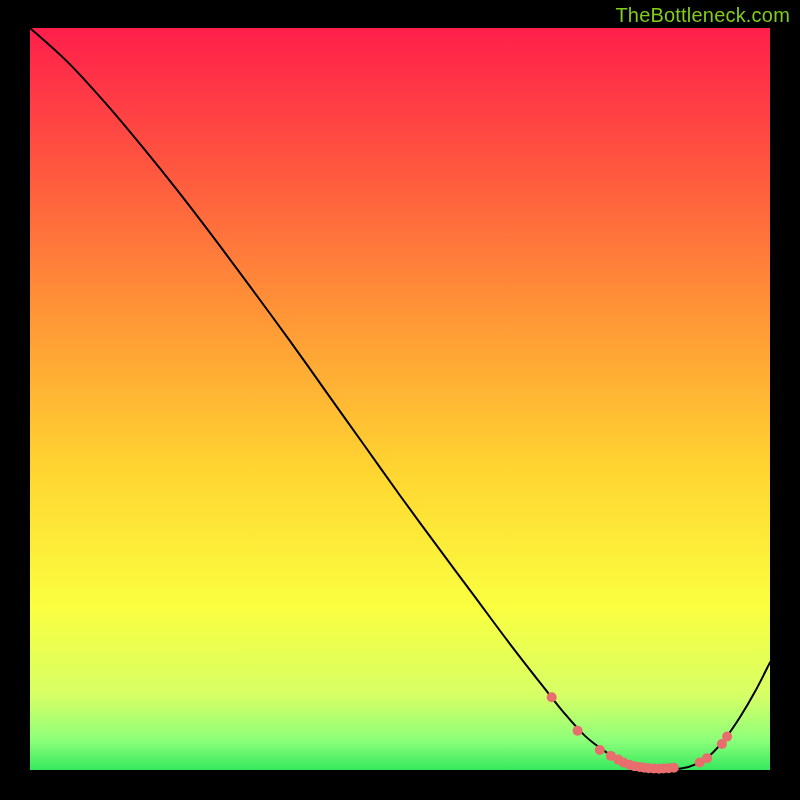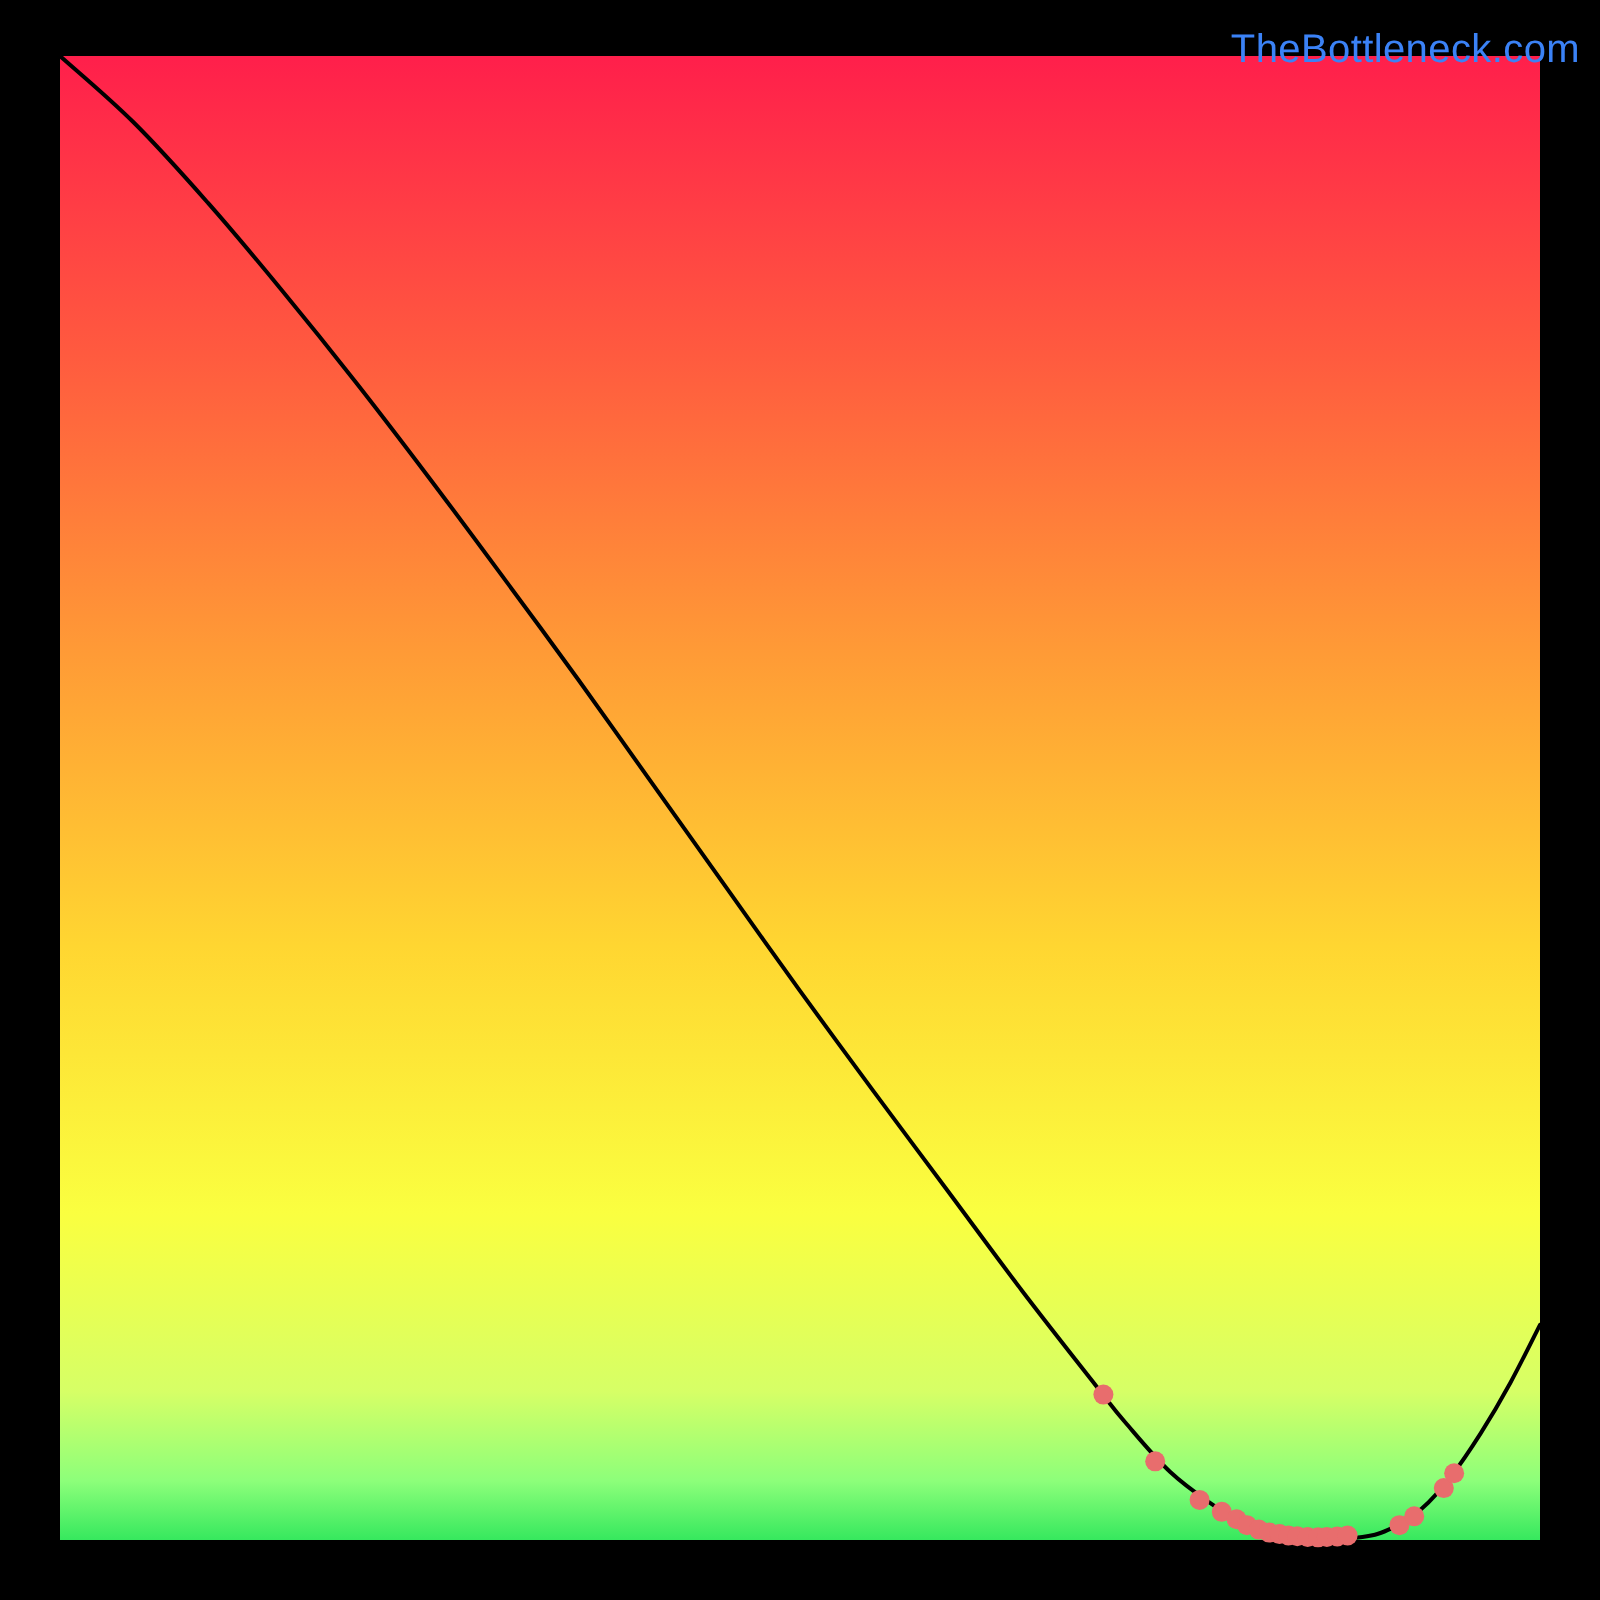--- a/index.html
+++ b/index.html
@@ -16,24 +16,24 @@
     height: 800px;
     background: #000;
   }
   svg {
     position: absolute;
     top: 0;
     left: 0;
   }
   .watermark {
     position: absolute;
-    top: 14px;
+    top: 4px;
     right: 10px;
     font: 20px Arial, Helvetica, sans-serif;
-    color: #3b82f6;
+    color: #84cc16;
     letter-spacing: 0.2px;
   }
 </style>
 </head>
 <body>
 
 <div class="stage">
   <svg id="svg" width="800" height="800" viewBox="0 0 800 800">
     <defs>
       <linearGradient id="bg-grad" x1="0" y1="0" x2="0" y2="1">

